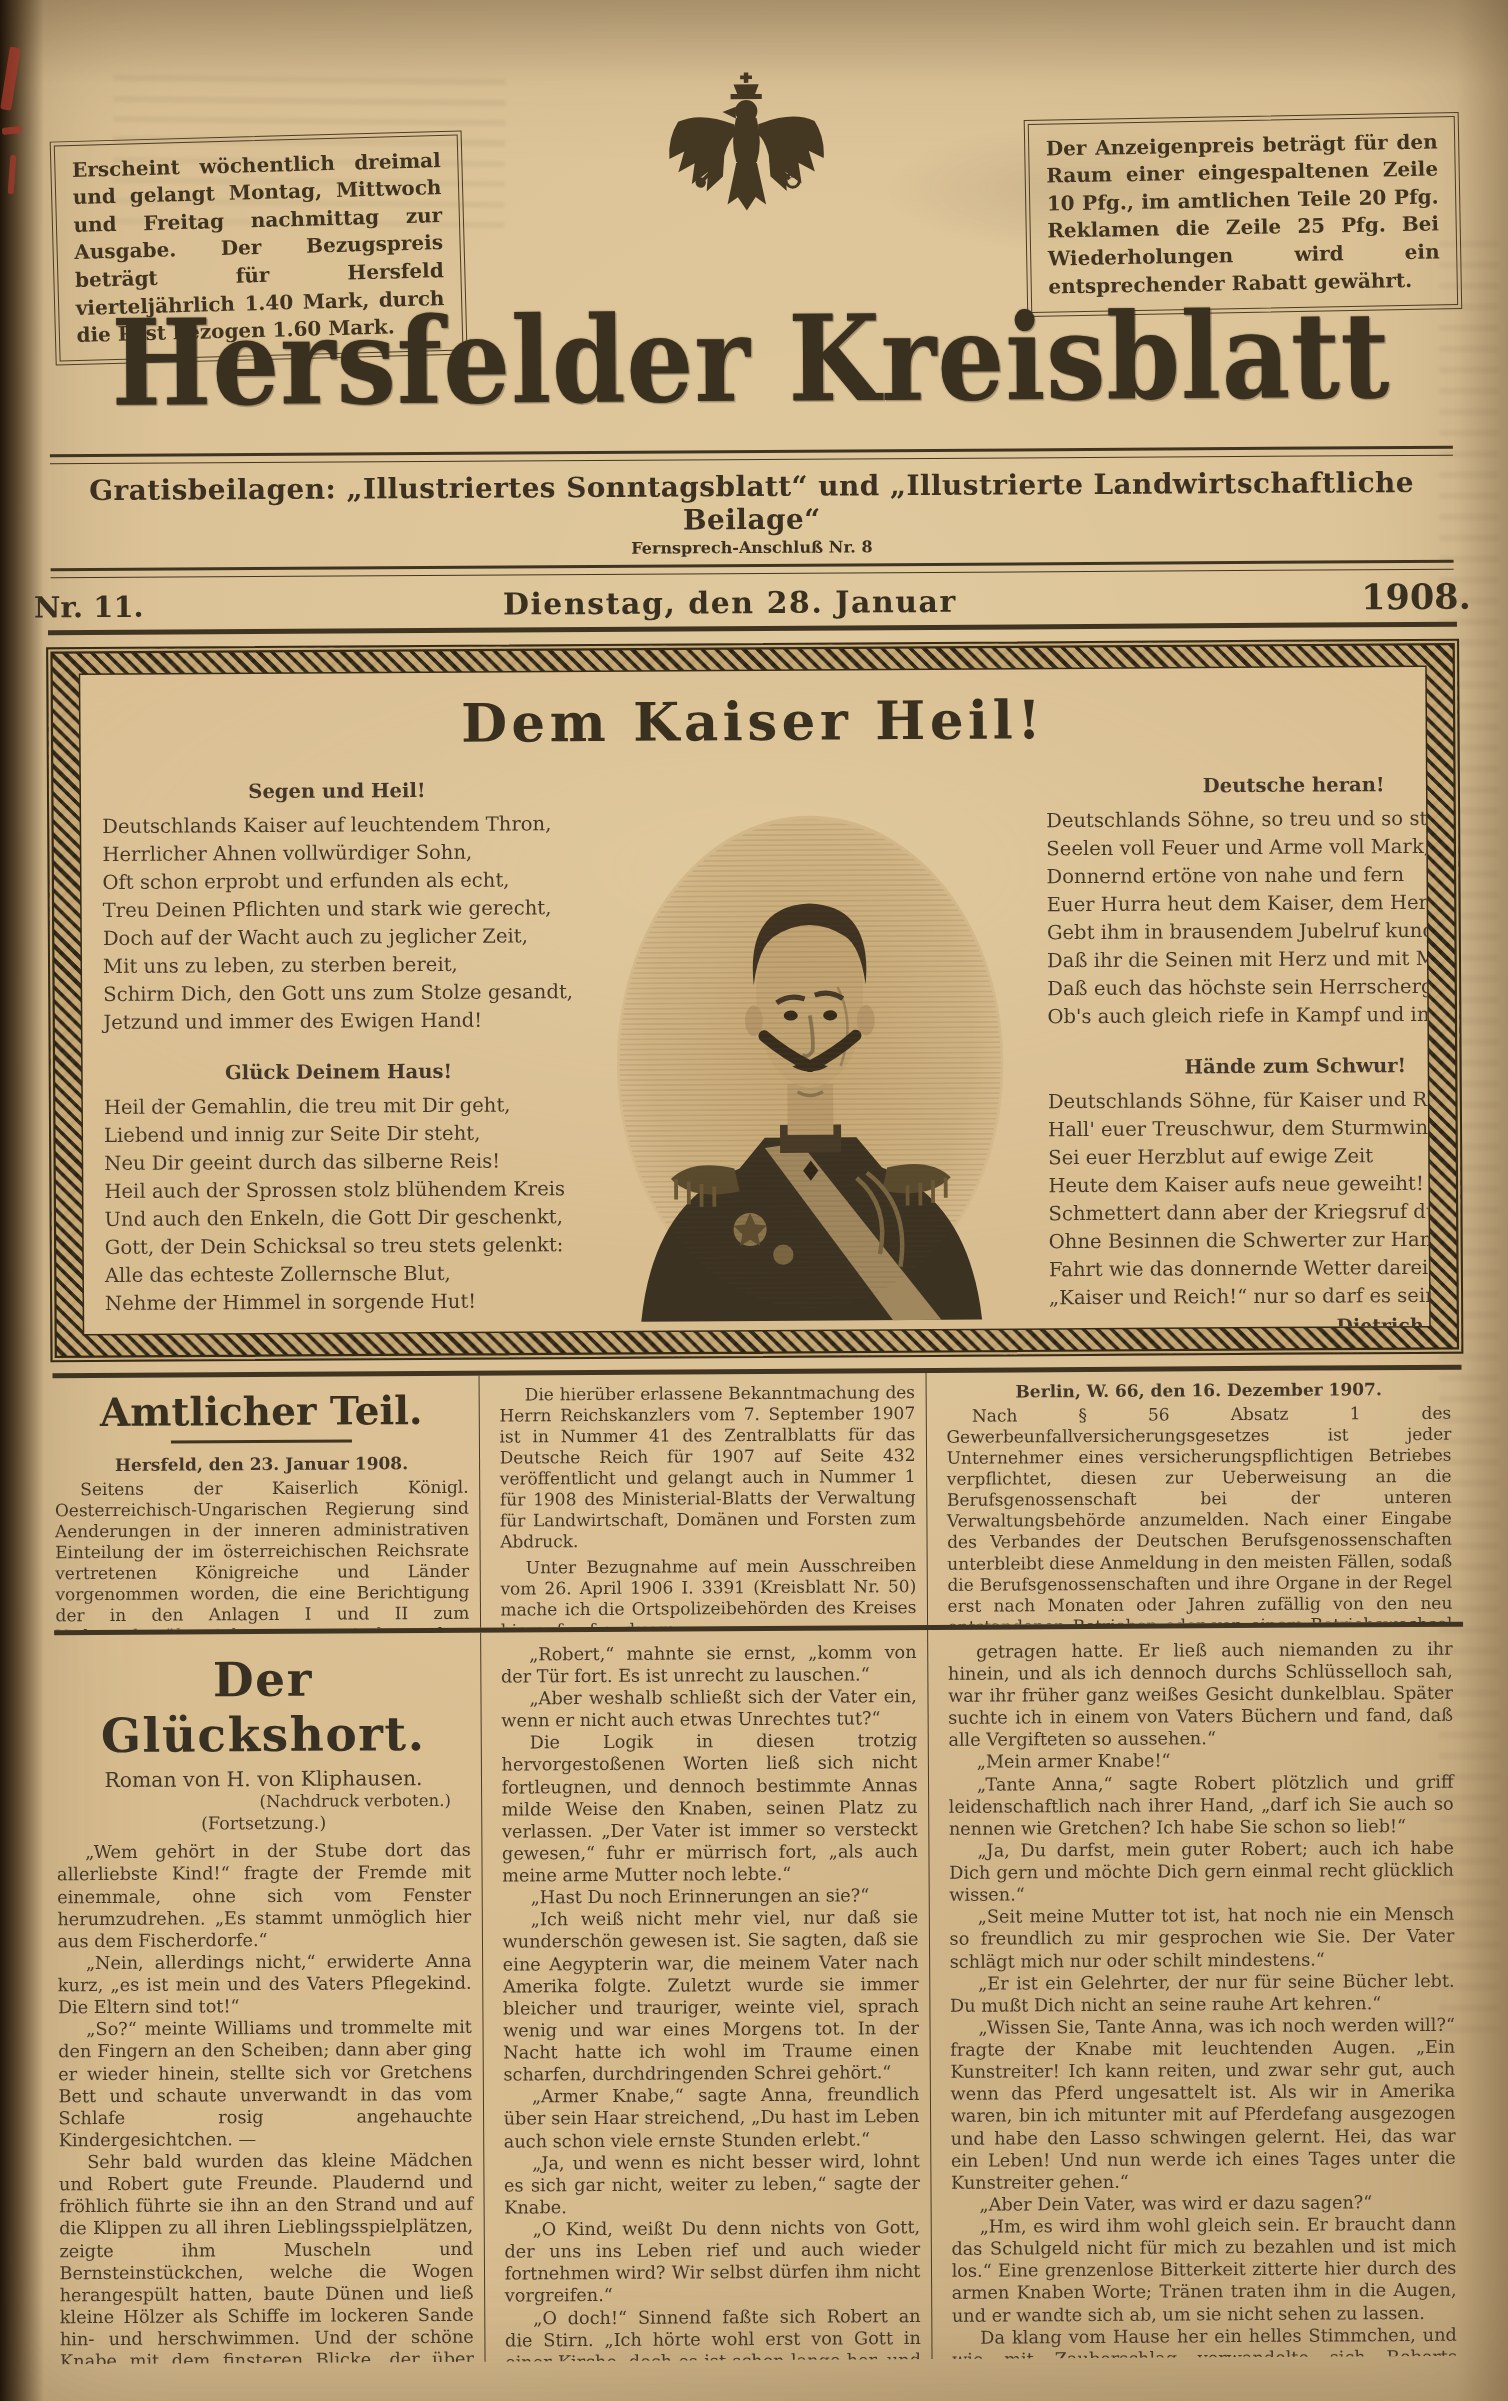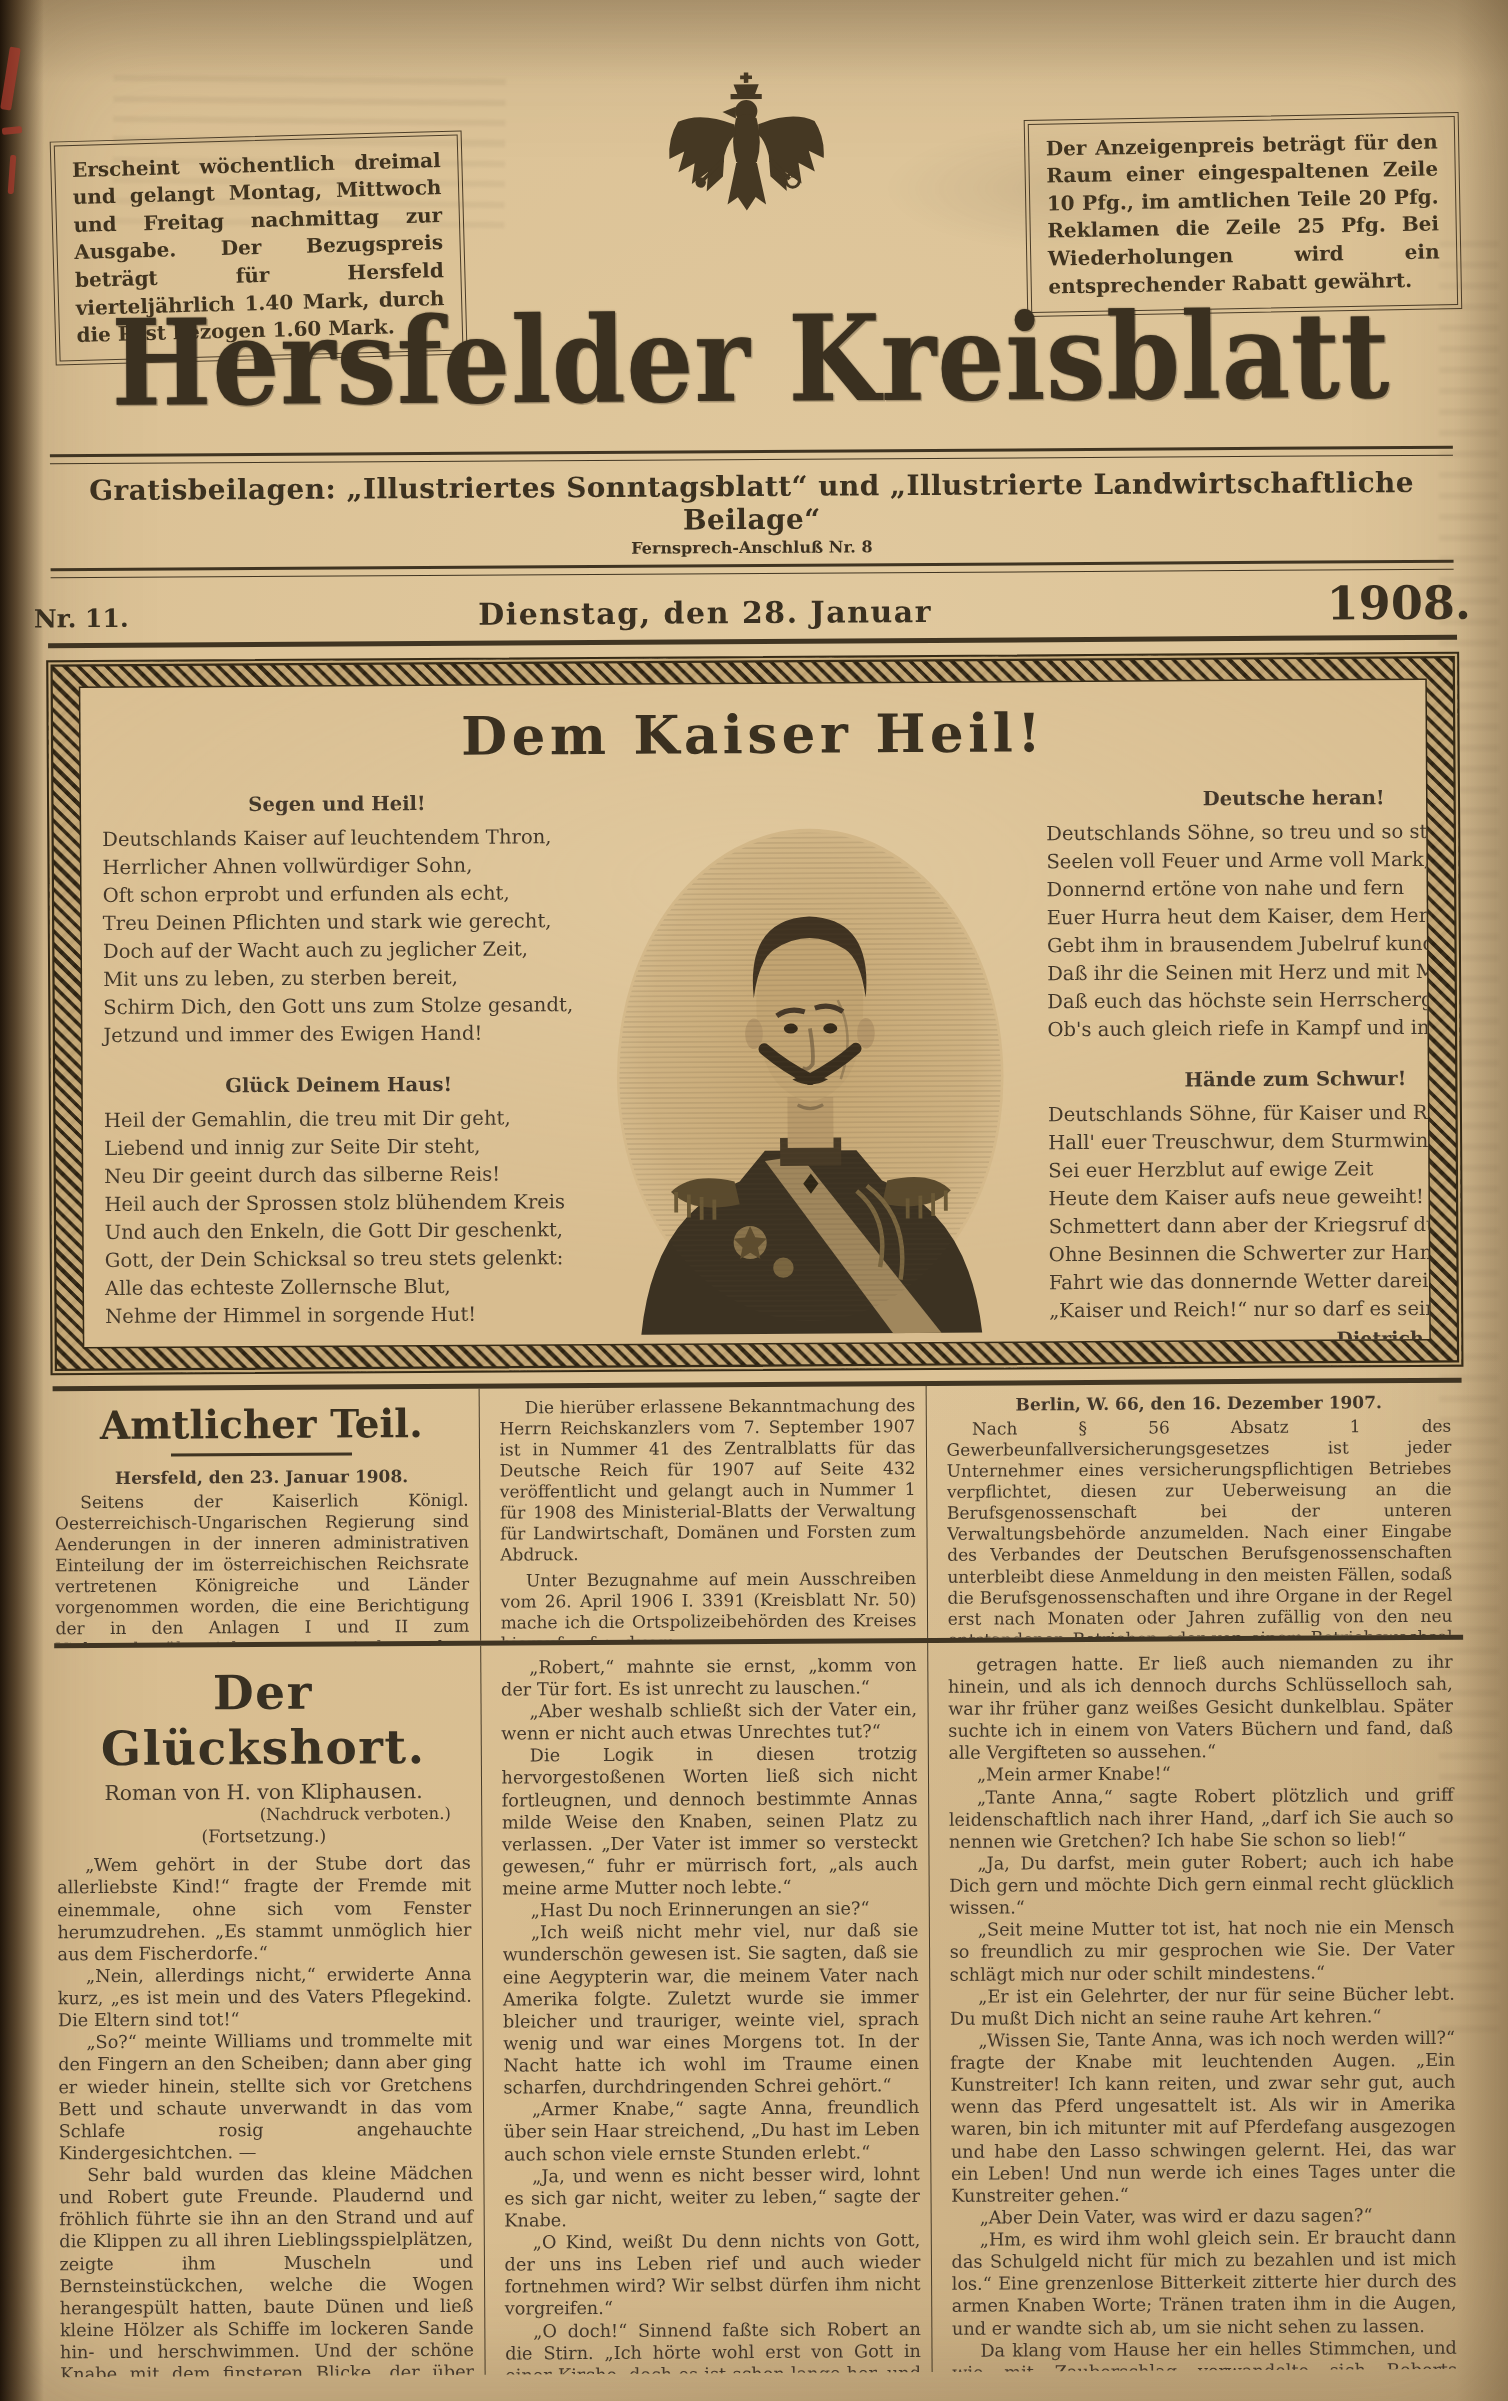--- a/index.html
+++ b/index.html
@@ -63,23 +63,23 @@
   .rule-double{margin:0 53px;height:6px;border-top:3.8px solid #3f3422;border-bottom:1.5px solid #3f3422;}
   .subtitle{
     text-align:center;font-weight:bold;font-size:28px;color:#3c3120;
     margin:10.6px 45px 1.5px;letter-spacing:0.4px;
   }
   .phone{text-align:center;font-weight:bold;font-size:16px;margin:1.5px 0 7.5px;color:#3c3120;}
   .date-row{
     display:flex;justify-content:space-between;align-items:baseline;
     padding:6px 36px 4.5px;font-weight:bold;color:#3a3020;
   }
-  .date-issue{font-size:25px;}
+  .date-issue{font-size:29px;}
   .date-day{font-size:30px;letter-spacing:1.5px;transform:translateX(-22.6px);}
-  .date-year{font-size:46px;}
+  .date-year{font-size:35px;}
   .rule-thick{height:5.3px;background:#3f3422;margin:0 50px;}
 
   
   .feature{
     margin:12px 48px 0;position:relative;padding:26px 32px;
     border:2.3px solid #352a17;
     background:
       repeating-linear-gradient(45deg, rgba(42,32,16,.92) 0 3.8px, rgba(196,167,117,.95) 3.8px 9.8px),
       repeating-linear-gradient(-45deg, rgba(42,32,16,.85) 0 3.8px, rgba(196,167,117,0) 3.8px 9.8px);
     box-shadow:inset 0 0 0 2.3px #c9ad7c, inset 0 0 0 4.5px #352a17;

